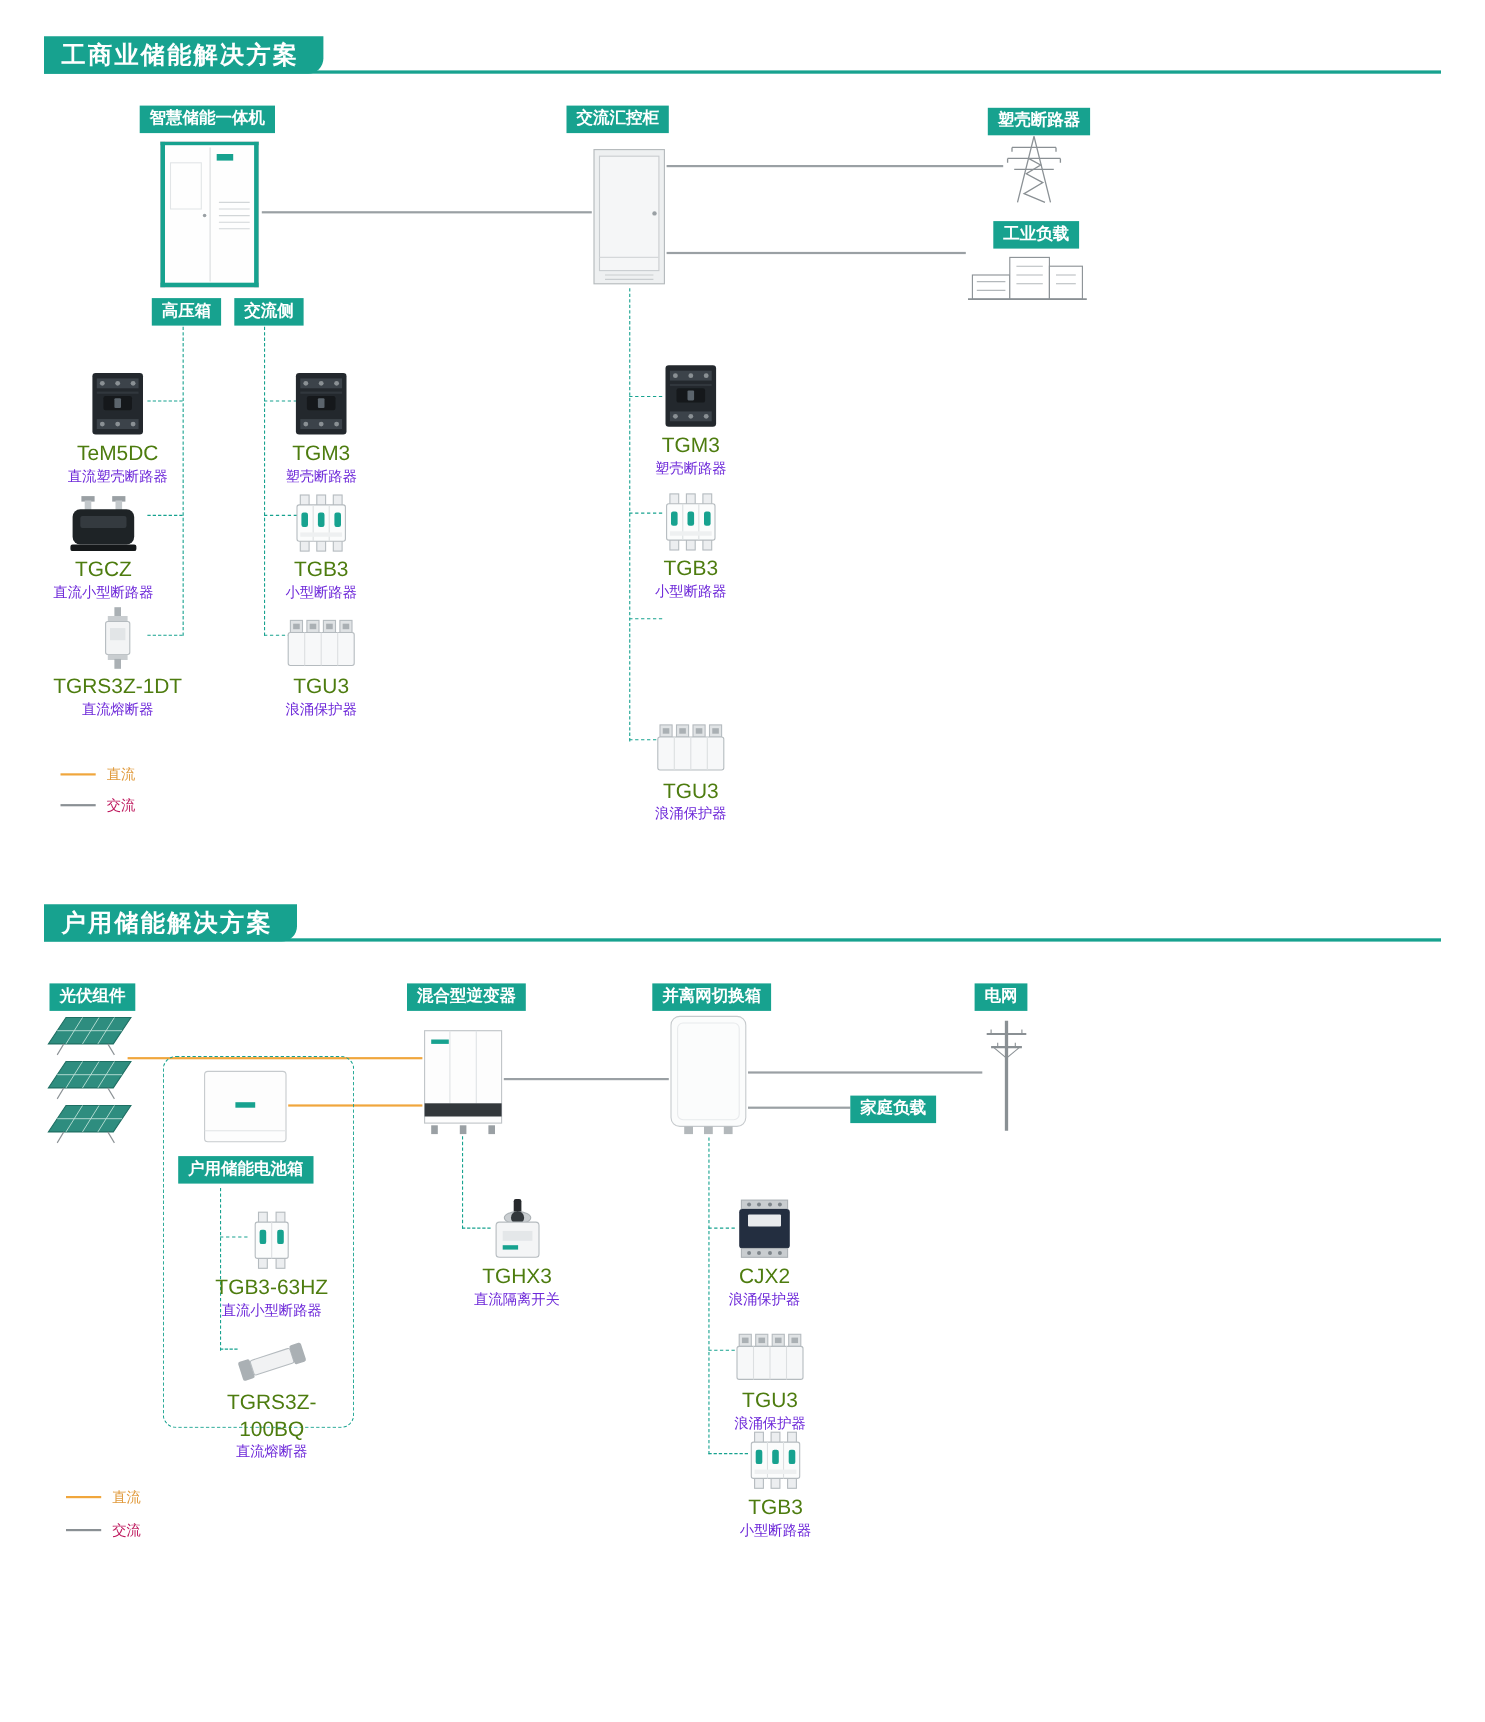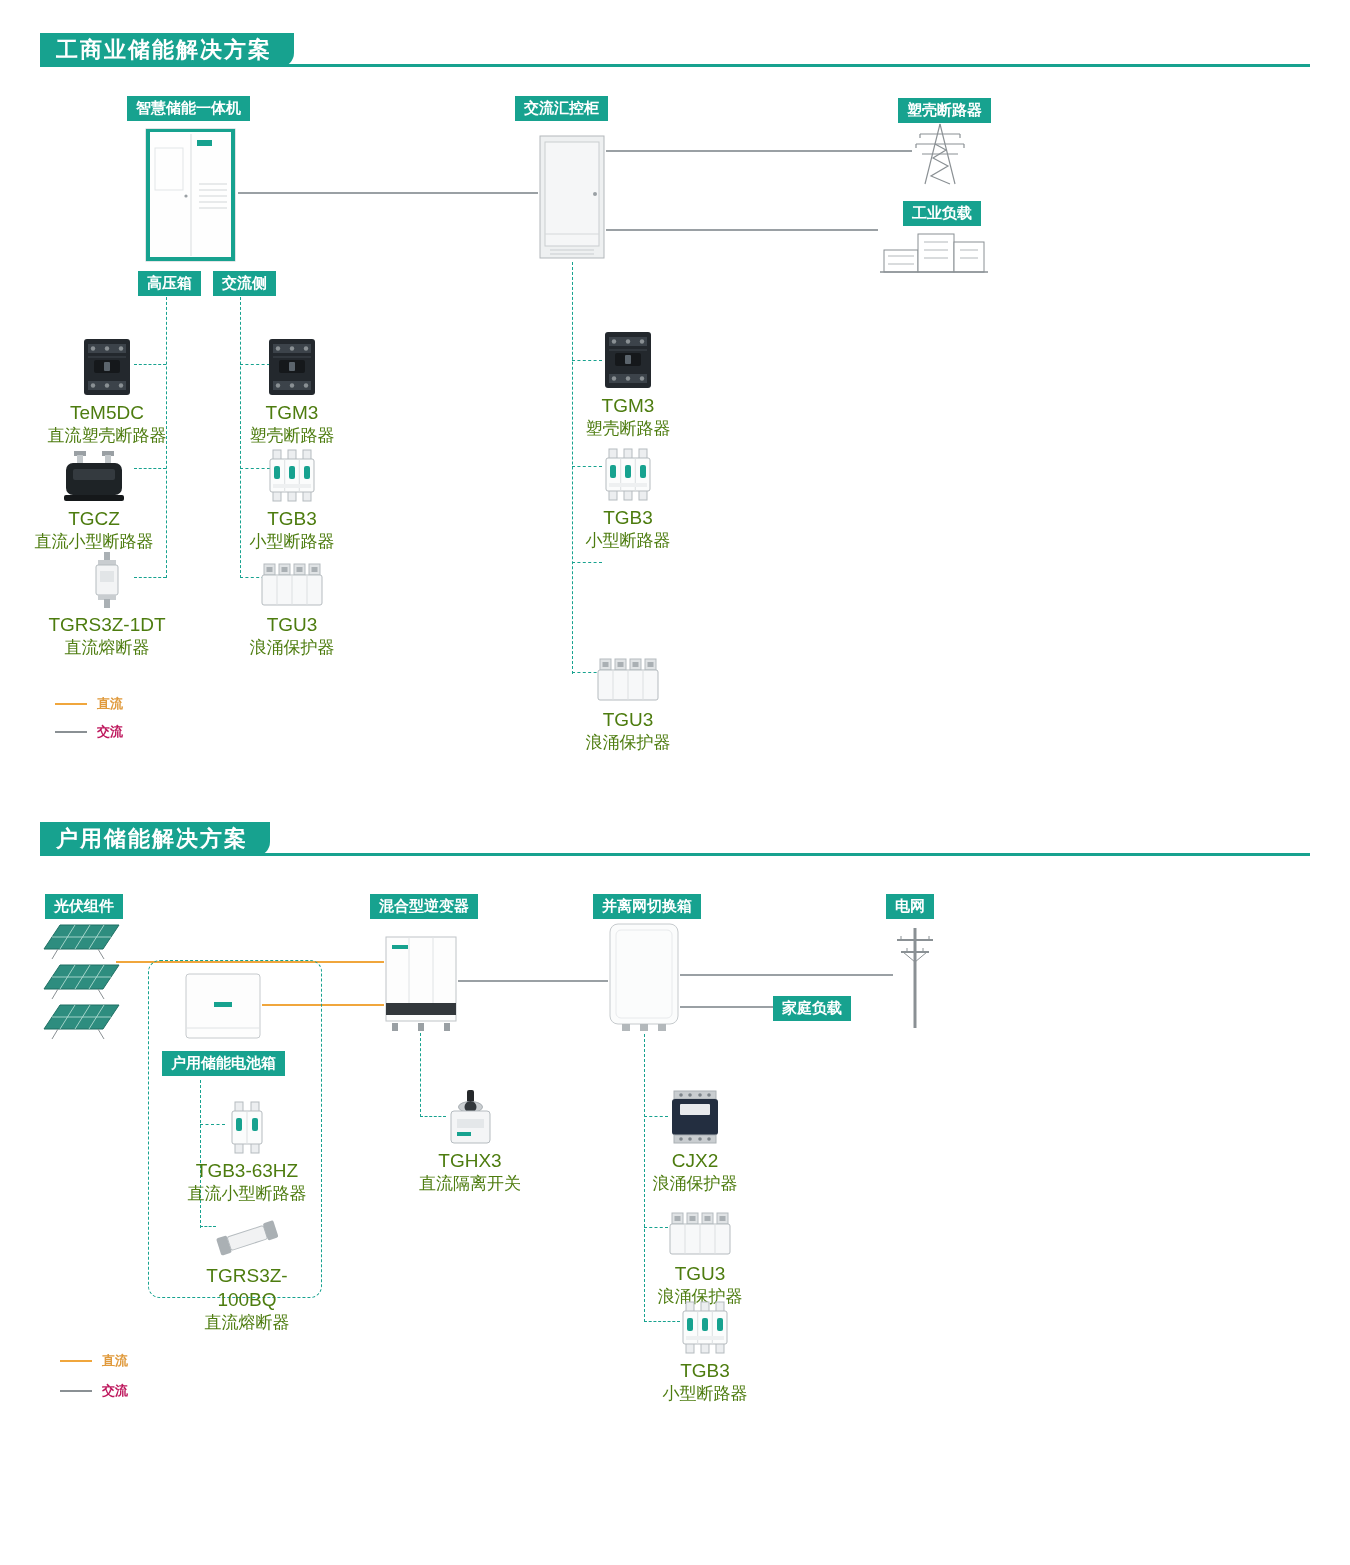--- a/index.html
+++ b/index.html
@@ -16,31 +16,31 @@
   .section-line { position:absolute; height:2.5px; background:#17A28F; z-index:1; }
 
   .chip {
     position:absolute; background:#17A28F; color:#fff; font-size:15px;
     font-weight:bold; padding:3px 9px 4px; line-height:1.2; z-index:6; white-space:nowrap;
   }
 
   .product { position:absolute; width:120px; text-align:center; z-index:4; }
   .prod-img { height:60px; display:flex; align-items:flex-end; justify-content:center; }
   .prod-name { color:#4d7c0f; font-size:19px; margin-top:4px; line-height:1.25; }
-  .prod-desc { color:#4d7c0f; font-size:17px; line-height:1.25; }
+  .prod-desc { color:#6d28d9; font-size:13px; line-height:1.25; }
 
   .hline { position:absolute; height:1.5px; background:#9AA0A4; z-index:0; }
   .hline-orange { position:absolute; height:1.5px; background:#F0A63C; z-index:0; }
   .vdash { position:absolute; width:0; border-left:1.5px dashed #17A28F; z-index:0; }
   .hdash { position:absolute; height:0; border-top:1.5px dashed #17A28F; z-index:0; }
   .dash-box { position:absolute; border:1.5px dashed #17A28F; border-radius:12px; z-index:2; }
 
   .legend-row { position:absolute; display:flex; align-items:center; gap:10px; }
   .legend-line { width:32px; height:2px; }
-  .legend-label { font-size:13px; font-weight:bold; }
+  .legend-label { font-size:13px; font-weight:normal; }
   .legend-dc .legend-line { background:#F0A63C; }
   .legend-dc .legend-label { color:#E09A3C; }
   .legend-ac .legend-line { background:#8A9094; }
   .legend-ac .legend-label { color:#be185d; }
 
   .device { position:absolute; z-index:3; }
 </style>
 </head>
 <body>
 

